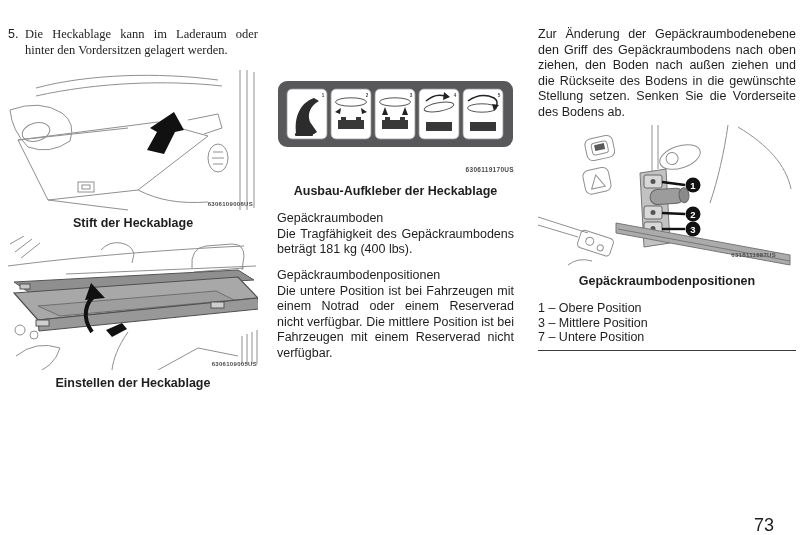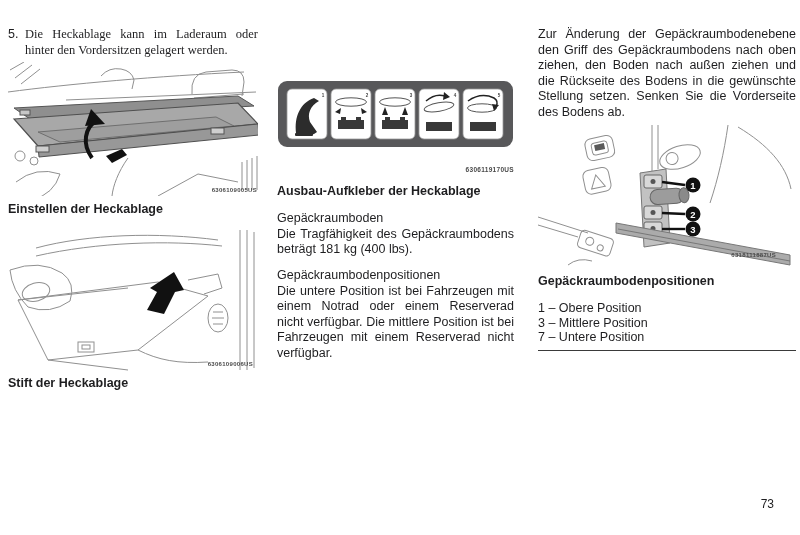--- a/index.html
+++ b/index.html
@@ -12,86 +12,47 @@
   .col-mid   { left:277px; top:80px; width:237px; }
   .col-right { left:538px; top:27px; width:258px; }
 
   p.just { text-align:justify; margin:0; }
   .item { display:flex; }
   .item-num { width:17px; flex:none; }
   .item-body { flex:1; text-align:justify;font-family:Liberation Serif, serif; }
 
   .fig { margin:0; }
   .fig svg { display:block; }
-  .fig-caption { font-weight:bold; text-align:left; margin:0; }
+  .fig-caption { font-weight:bold; text-align:center; margin:0; }
   .fig-code { font-size:6.5px; font-weight:bold; color:#4a4a4a; text-align:right; letter-spacing:.3px; }
 
   .heading { font-weight:normal; margin:0; }
   .mt4{margin-top:4px}.mt6{margin-top:6px}.mt8{margin-top:12px}
   .mt10{margin-top:10px}.mt12{margin-top:12px}.mt14{margin-top:14px}
 
   .legend-row { margin:0; line-height:14.5px; }
   .legend-rule { border:none; border-top:1.5px solid #3a3a3a; margin:5px 0 0 0; }
 
-  .page-number { position:absolute; right:26px; top:497px; font-size:12px; }
+  .page-number { position:absolute; right:26px; top:515px; font-size:18px; }
 
   svg text.code { font:bold 6px "Liberation Sans", sans-serif; fill:#4a4a4a; letter-spacing:.3px; }
   svg text.step { font:bold 4.5px "Liberation Sans", sans-serif; fill:#444; }
   svg text.callout-num { font:bold 9.5px "Liberation Sans", sans-serif; fill:#ffffff; }
 </style>
 </head>
 <body>
 
 <div class="page">
 
   <div class="col col-left">
 
     <div class="item">
       <span class="item-num">5.</span>
       <span class="item-body">Die Heckablage kann im Laderaum oder hinter den Vordersitzen gelagert werden.</span>
     </div>
-
-    <figure class="fig mt4">
-      <svg width="250" height="134" viewBox="0 0 250 134">
-        <g stroke="#909090" stroke-width="1" fill="none">
-          <path d="M2,8 L16,0 M7,16 L24,3 M13,22 L32,7"></path>
-          <path d="M0,30 C60,22 150,14 236,10"></path>
-          <path d="M93,14 q8,-9 20,-7 q11,2 13,11 l-2,9"></path>
-          <path d="M184,32 q-2,-20 14,-22 l26,-2 q12,0 12,12 l-2,14"></path>
-          <path d="M58,38 L248,30"></path>
-          <path d="M186,36 l50,-4"></path>
-        </g>
-
-        <polygon points="6,46 230,34 246,44 22,57" fill="#8f8f8f" stroke="#555" stroke-width="1"></polygon>
-
-        <polygon points="6,57 230,41 250,62 30,84" fill="#a8a8a8" stroke="#4f4f4f" stroke-width="1.2"></polygon>
-        <polygon points="30,70 208,55 226,64 52,80" fill="#9e9e9e" stroke="#6f6f6f" stroke-width="1"></polygon>
-
-        <polygon points="30,84 250,62 251,73 31,95" fill="#989898" stroke="#4f4f4f" stroke-width="1"></polygon>
-        <rect x="28" y="84" width="13" height="6" fill="#cfcfcf" stroke="#555"></rect>
-        <rect x="203" y="66" width="13" height="6" fill="#cfcfcf" stroke="#555"></rect>
-        <rect x="12" y="48" width="10" height="5" fill="#c7c7c7" stroke="#555"></rect>
-
-        <g>
-          <path d="M84,96 C74,82 76,66 90,57" stroke="#111" stroke-width="4" fill="none"></path>
-          <polygon points="97,62 83,47 77,64" fill="#111"></polygon>
-          <polygon points="98,94 114,87 119,93 104,101" fill="#111"></polygon>
-        </g>
-        <g stroke="#909090" stroke-width="1" fill="none">
-          <circle cx="12" cy="94" r="5"></circle>
-          <circle cx="26" cy="99" r="4"></circle>
-          <path d="M8,120 q20,-16 44,-8 q-6,20 -28,26"></path>
-          <path d="M120,96 C110,110 105,124 104,134"></path>
-          <path d="M150,134 L190,112 L230,120"></path>
-          <path d="M234,100 v28 M239,98 v30 M244,96 v32 M249,94 v34"></path>
-        </g>
-        <text class="code" x="249" y="130" text-anchor="end">6306109005US</text>
-      </svg>
-      <figcaption class="fig-caption mt6">Einstellen der Heckablage</figcaption>
-    </figure>
 
     <figure class="fig mt8">
       <svg width="250" height="142" viewBox="0 0 250 142">
         <g stroke="#909090" stroke-width="1" fill="none">
           <path d="M28,18 C80,4 150,2 210,10"></path>
           <path d="M28,26 C90,12 160,10 214,16"></path>
           <path d="M2,40 q30,-11 52,3 q14,10 8,28 q-20,14 -42,6 q-16,-16 -18,-37"></path>
           <ellipse cx="28" cy="62" rx="14" ry="9" transform="rotate(-15 28 62)"></ellipse>
           <path d="M10,70 L150,52 L200,66 L130,120 L40,130 Z"></path>
           <path d="M10,70 L120,58"></path>
@@ -101,20 +62,59 @@
           <path d="M205,82 h10 M204,88 h12 M205,94 h10"></path>
           <rect x="70" y="112" width="16" height="10"></rect>
           <rect x="74" y="115" width="8" height="4"></rect>
           <path d="M40,130 L120,140 M130,120 C150,130 170,134 200,132"></path>
         </g>
         <polygon points="139,80 149,62 142,58 166,42 176,60 167,62 156,84" fill="#111"></polygon>
         <text class="code" x="245" y="136" text-anchor="end">6306109006US</text>
       </svg>
       <figcaption class="fig-caption mt4">Stift der Heckablage</figcaption>
     </figure>
+
+    <figure class="fig mt4">
+      <svg width="250" height="134" viewBox="0 0 250 134">
+        <g stroke="#909090" stroke-width="1" fill="none">
+          <path d="M2,8 L16,0 M7,16 L24,3 M13,22 L32,7"></path>
+          <path d="M0,30 C60,22 150,14 236,10"></path>
+          <path d="M93,14 q8,-9 20,-7 q11,2 13,11 l-2,9"></path>
+          <path d="M184,32 q-2,-20 14,-22 l26,-2 q12,0 12,12 l-2,14"></path>
+          <path d="M58,38 L248,30"></path>
+          <path d="M186,36 l50,-4"></path>
+        </g>
+
+        <polygon points="6,46 230,34 246,44 22,57" fill="#8f8f8f" stroke="#555" stroke-width="1"></polygon>
+
+        <polygon points="6,57 230,41 250,62 30,84" fill="#a8a8a8" stroke="#4f4f4f" stroke-width="1.2"></polygon>
+        <polygon points="30,70 208,55 226,64 52,80" fill="#9e9e9e" stroke="#6f6f6f" stroke-width="1"></polygon>
+
+        <polygon points="30,84 250,62 251,73 31,95" fill="#989898" stroke="#4f4f4f" stroke-width="1"></polygon>
+        <rect x="28" y="84" width="13" height="6" fill="#cfcfcf" stroke="#555"></rect>
+        <rect x="203" y="66" width="13" height="6" fill="#cfcfcf" stroke="#555"></rect>
+        <rect x="12" y="48" width="10" height="5" fill="#c7c7c7" stroke="#555"></rect>
+
+        <g>
+          <path d="M84,96 C74,82 76,66 90,57" stroke="#111" stroke-width="4" fill="none"></path>
+          <polygon points="97,62 83,47 77,64" fill="#111"></polygon>
+          <polygon points="98,94 114,87 119,93 104,101" fill="#111"></polygon>
+        </g>
+        <g stroke="#909090" stroke-width="1" fill="none">
+          <circle cx="12" cy="94" r="5"></circle>
+          <circle cx="26" cy="99" r="4"></circle>
+          <path d="M8,120 q20,-16 44,-8 q-6,20 -28,26"></path>
+          <path d="M120,96 C110,110 105,124 104,134"></path>
+          <path d="M150,134 L190,112 L230,120"></path>
+          <path d="M234,100 v28 M239,98 v30 M244,96 v32 M249,94 v34"></path>
+        </g>
+        <text class="code" x="249" y="130" text-anchor="end">6306109005US</text>
+      </svg>
+      <figcaption class="fig-caption mt6">Einstellen der Heckablage</figcaption>
+    </figure>
   </div>
 
   <div class="col col-mid">
 
     <figure class="fig">
       <svg width="237" height="68" viewBox="0 0 237 68">
         <rect x="1" y="1" width="235" height="66" rx="9" fill="#58585a"></rect>
 
         <g transform="translate(10,9)">
           <rect x="0" y="0" width="40" height="50" rx="5" fill="#fff" stroke="#9a9a9a" stroke-width=".8"></rect>

